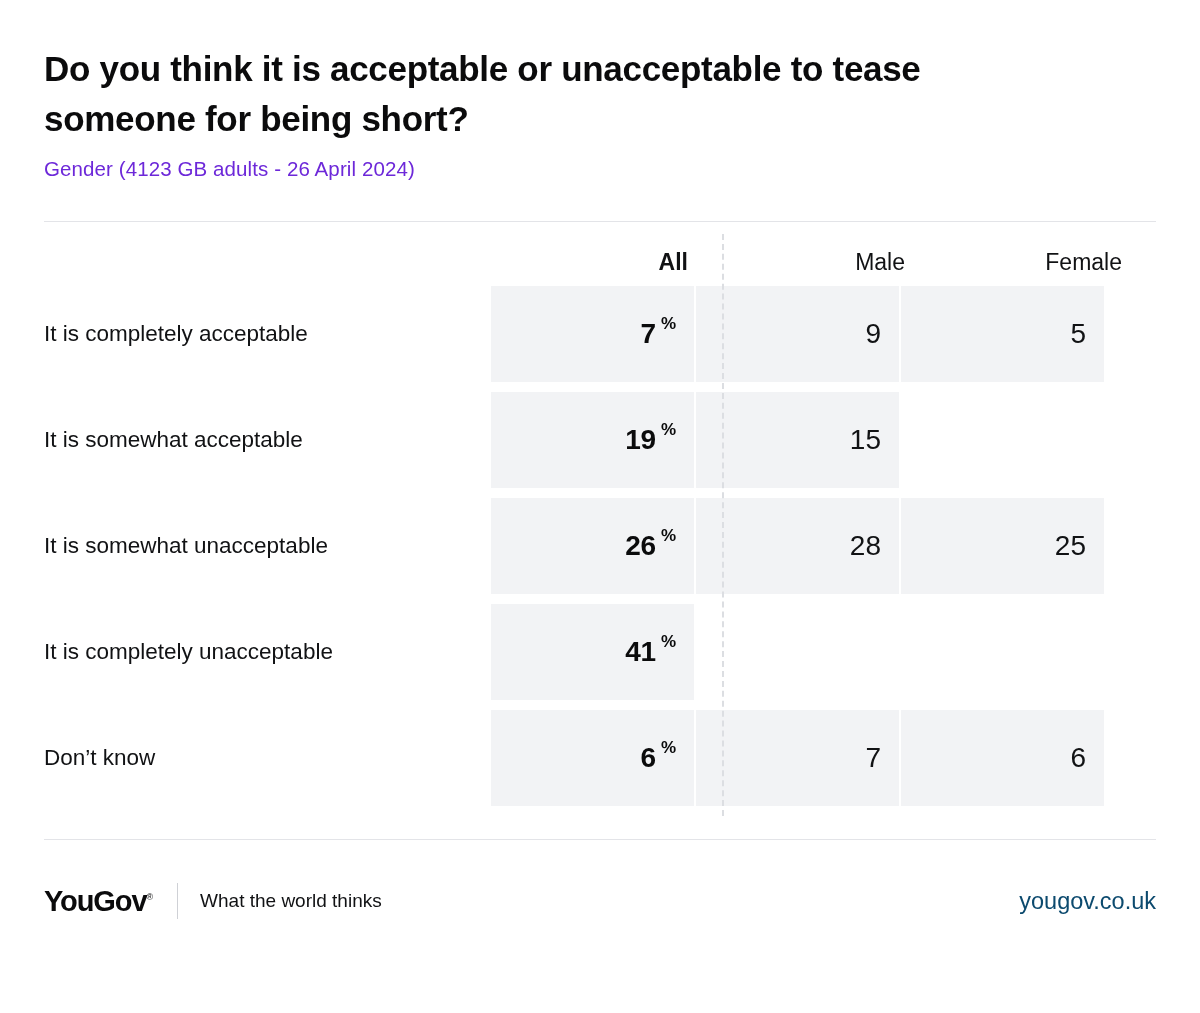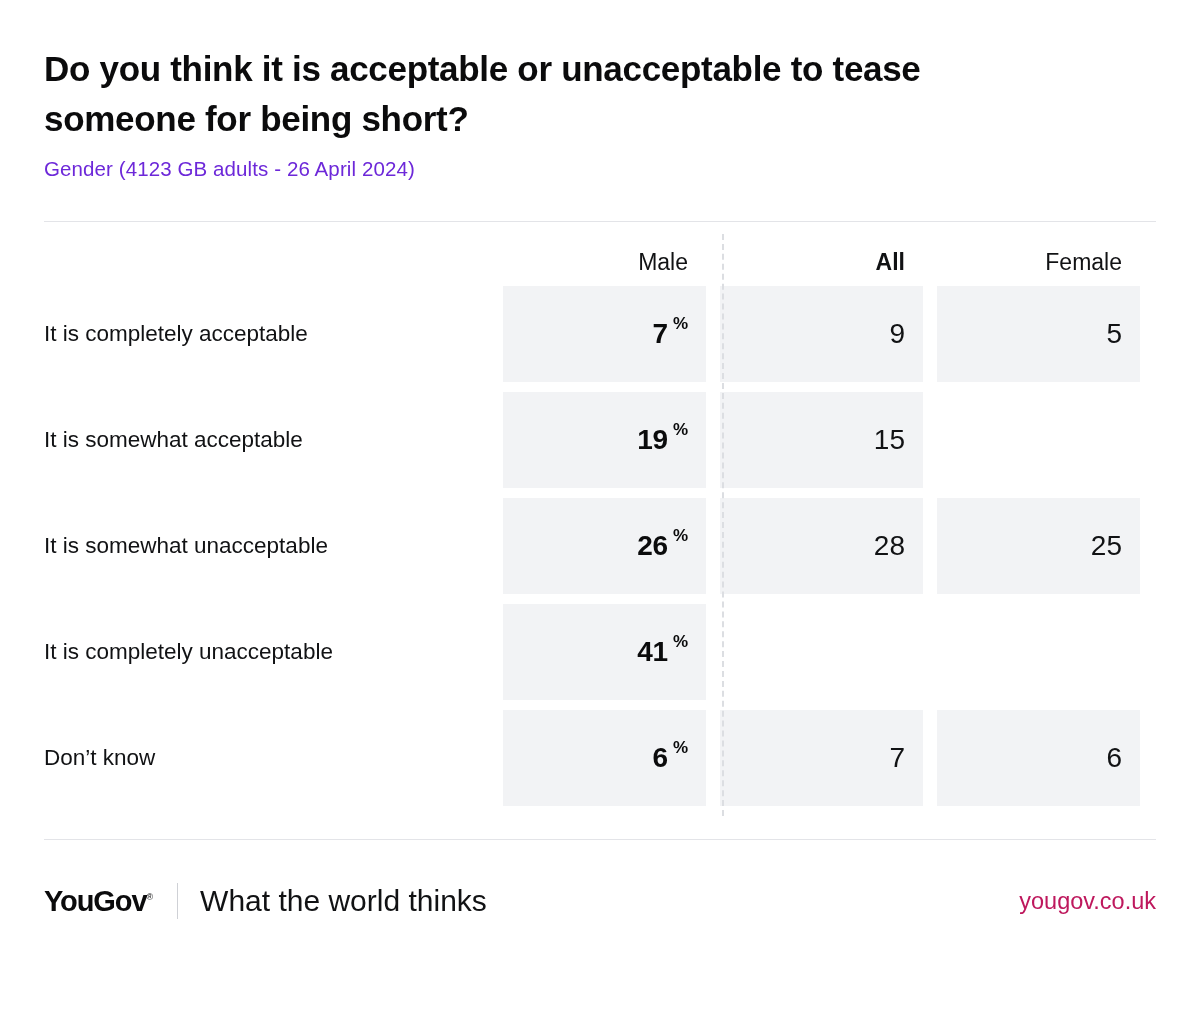--- a/index.html
+++ b/index.html
@@ -56,21 +56,21 @@
 
   
   .table {
     position: relative;
     margin-top: 0;
   }
 
   .table-row {
     display: flex;
     align-items: stretch;
-    gap: 14px;
+    gap: 2px;
     margin-top: 10px;
   }
   .table-row.header-row {
     margin-top: 0;
     gap: 14px;
   }
 
   .col-label {
     width: 445px;
     flex: 0 0 445px;
@@ -176,50 +176,50 @@
     font-weight: 400;
     letter-spacing: 0;
   }
   .vbar {
     width: 1px;
     height: 36px;
     background: #cfd1d6;
     margin: 0 22px 0 20px;
   }
   .tagline {
-    font-size: 30px;
+    font-size: 19px;
     font-weight: 400;
     color: #111214;
   }
   .site {
     font-size: 23.5px;
     font-weight: 400;
-    color: #be185d;
+    color: #0c4a6e;
   }
 </style>
 </head>
 <body>
 
 <div class="page">
 
   <div class="header">
     <h1 class="title">Do you think it is acceptable or unacceptable to tease someone for being short?</h1>
     <p class="subtitle">Gender (4123 GB adults - 26 April 2024)</p>
   </div>
 
   <div class="rule"></div>
 
   <div class="table">
 
     <div class="divider"></div>
 
     <div class="table-row header-row">
       <div class="col-label"></div>
+      <div class="head-cell bold">All</div>
       <div class="head-cell">Male</div>
-      <div class="head-cell bold">All</div>
       <div class="head-cell">Female</div>
     </div>
 
     <div class="table-row">
       <div class="col-label">It is completely acceptable</div>
       <div class="cell cell-all">
         <span class="num">7</span>
           <span class="pct">%</span>
       </div>
       <div class="cell cell-plain">

